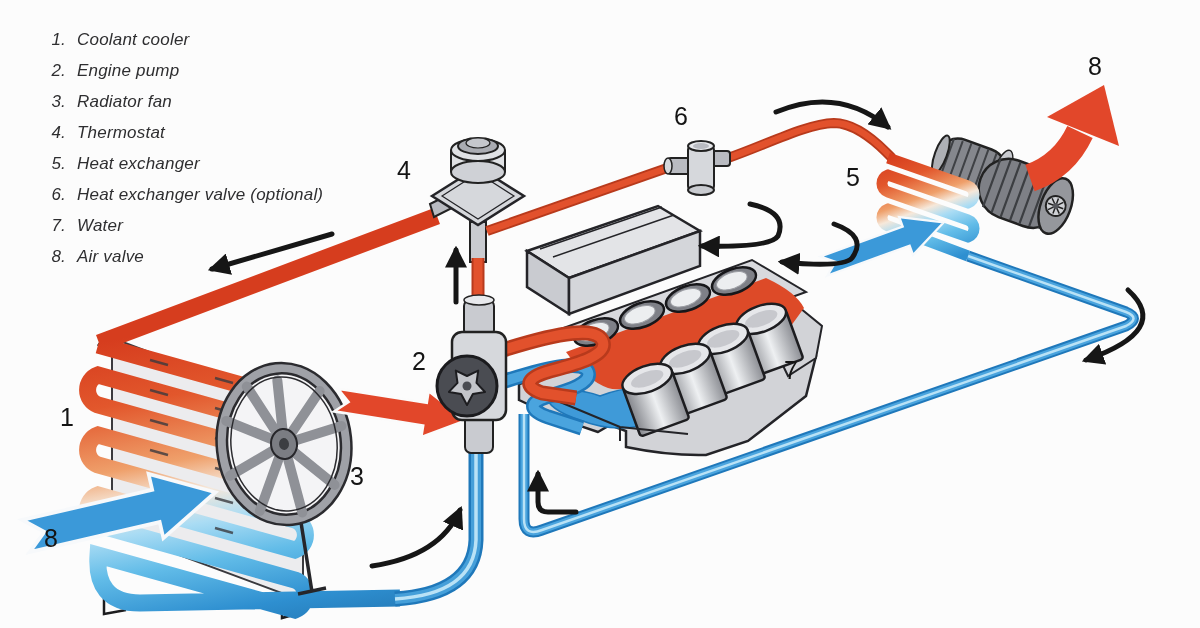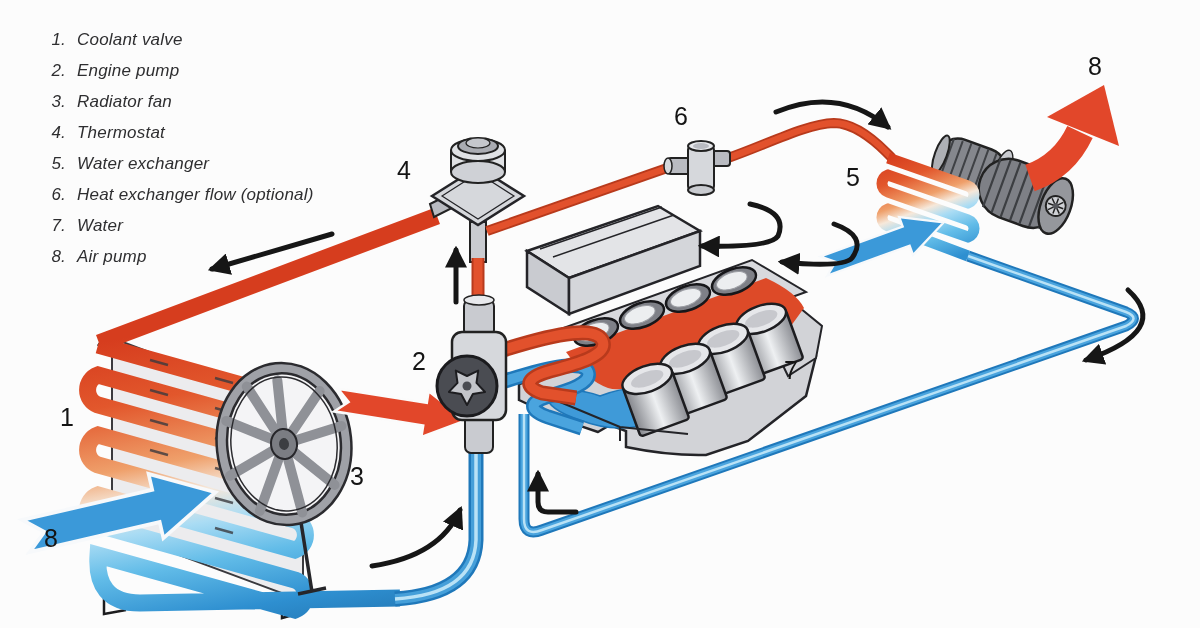--- a/index.html
+++ b/index.html
@@ -244,49 +244,49 @@
       <path d="M372,566 Q440,556 460,510" marker-end="url(#ah)"></path>
       <path d="M576,512 L548,512 Q538,512 538,502 L538,474" marker-end="url(#ah)"></path>
       <path d="M750,204 Q788,212 778,236 Q770,248 702,246" marker-end="url(#ah)"></path>
       <path d="M834,224 Q868,236 852,258 Q844,268 782,262" marker-end="url(#ah)"></path>
     </g>
   </svg>
 
   <div class="legend">
     <div class="legend-row">
       <span class="legend-num">1.</span>
-      <span>Coolant valve</span>
+      <span>Coolant cooler</span>
     </div>
     <div class="legend-row">
       <span class="legend-num">2.</span>
       <span>Engine pump</span>
     </div>
     <div class="legend-row">
       <span class="legend-num">3.</span>
       <span>Radiator fan</span>
     </div>
     <div class="legend-row">
       <span class="legend-num">4.</span>
       <span>Thermostat</span>
     </div>
     <div class="legend-row">
       <span class="legend-num">5.</span>
-      <span>Water exchanger</span>
+      <span>Heat exchanger</span>
     </div>
     <div class="legend-row">
       <span class="legend-num">6.</span>
-      <span>Heat exchanger flow (optional)</span>
+      <span>Heat exchanger valve (optional)</span>
     </div>
     <div class="legend-row">
       <span class="legend-num">7.</span>
       <span>Water</span>
     </div>
     <div class="legend-row">
       <span class="legend-num">8.</span>
-      <span>Air pump</span>
+      <span>Air valve</span>
     </div>
   </div>
 
   <div class="num" style="left:60px;top:403px;">1</div>
   <div class="num" style="left:412px;top:347px;">2</div>
   <div class="num" style="left:350px;top:462px;">3</div>
   <div class="num" style="left:397px;top:156px;">4</div>
   <div class="num" style="left:846px;top:163px;">5</div>
   <div class="num" style="left:674px;top:102px;">6</div>
   <div class="num" style="left:784px;top:356px;">7</div>

